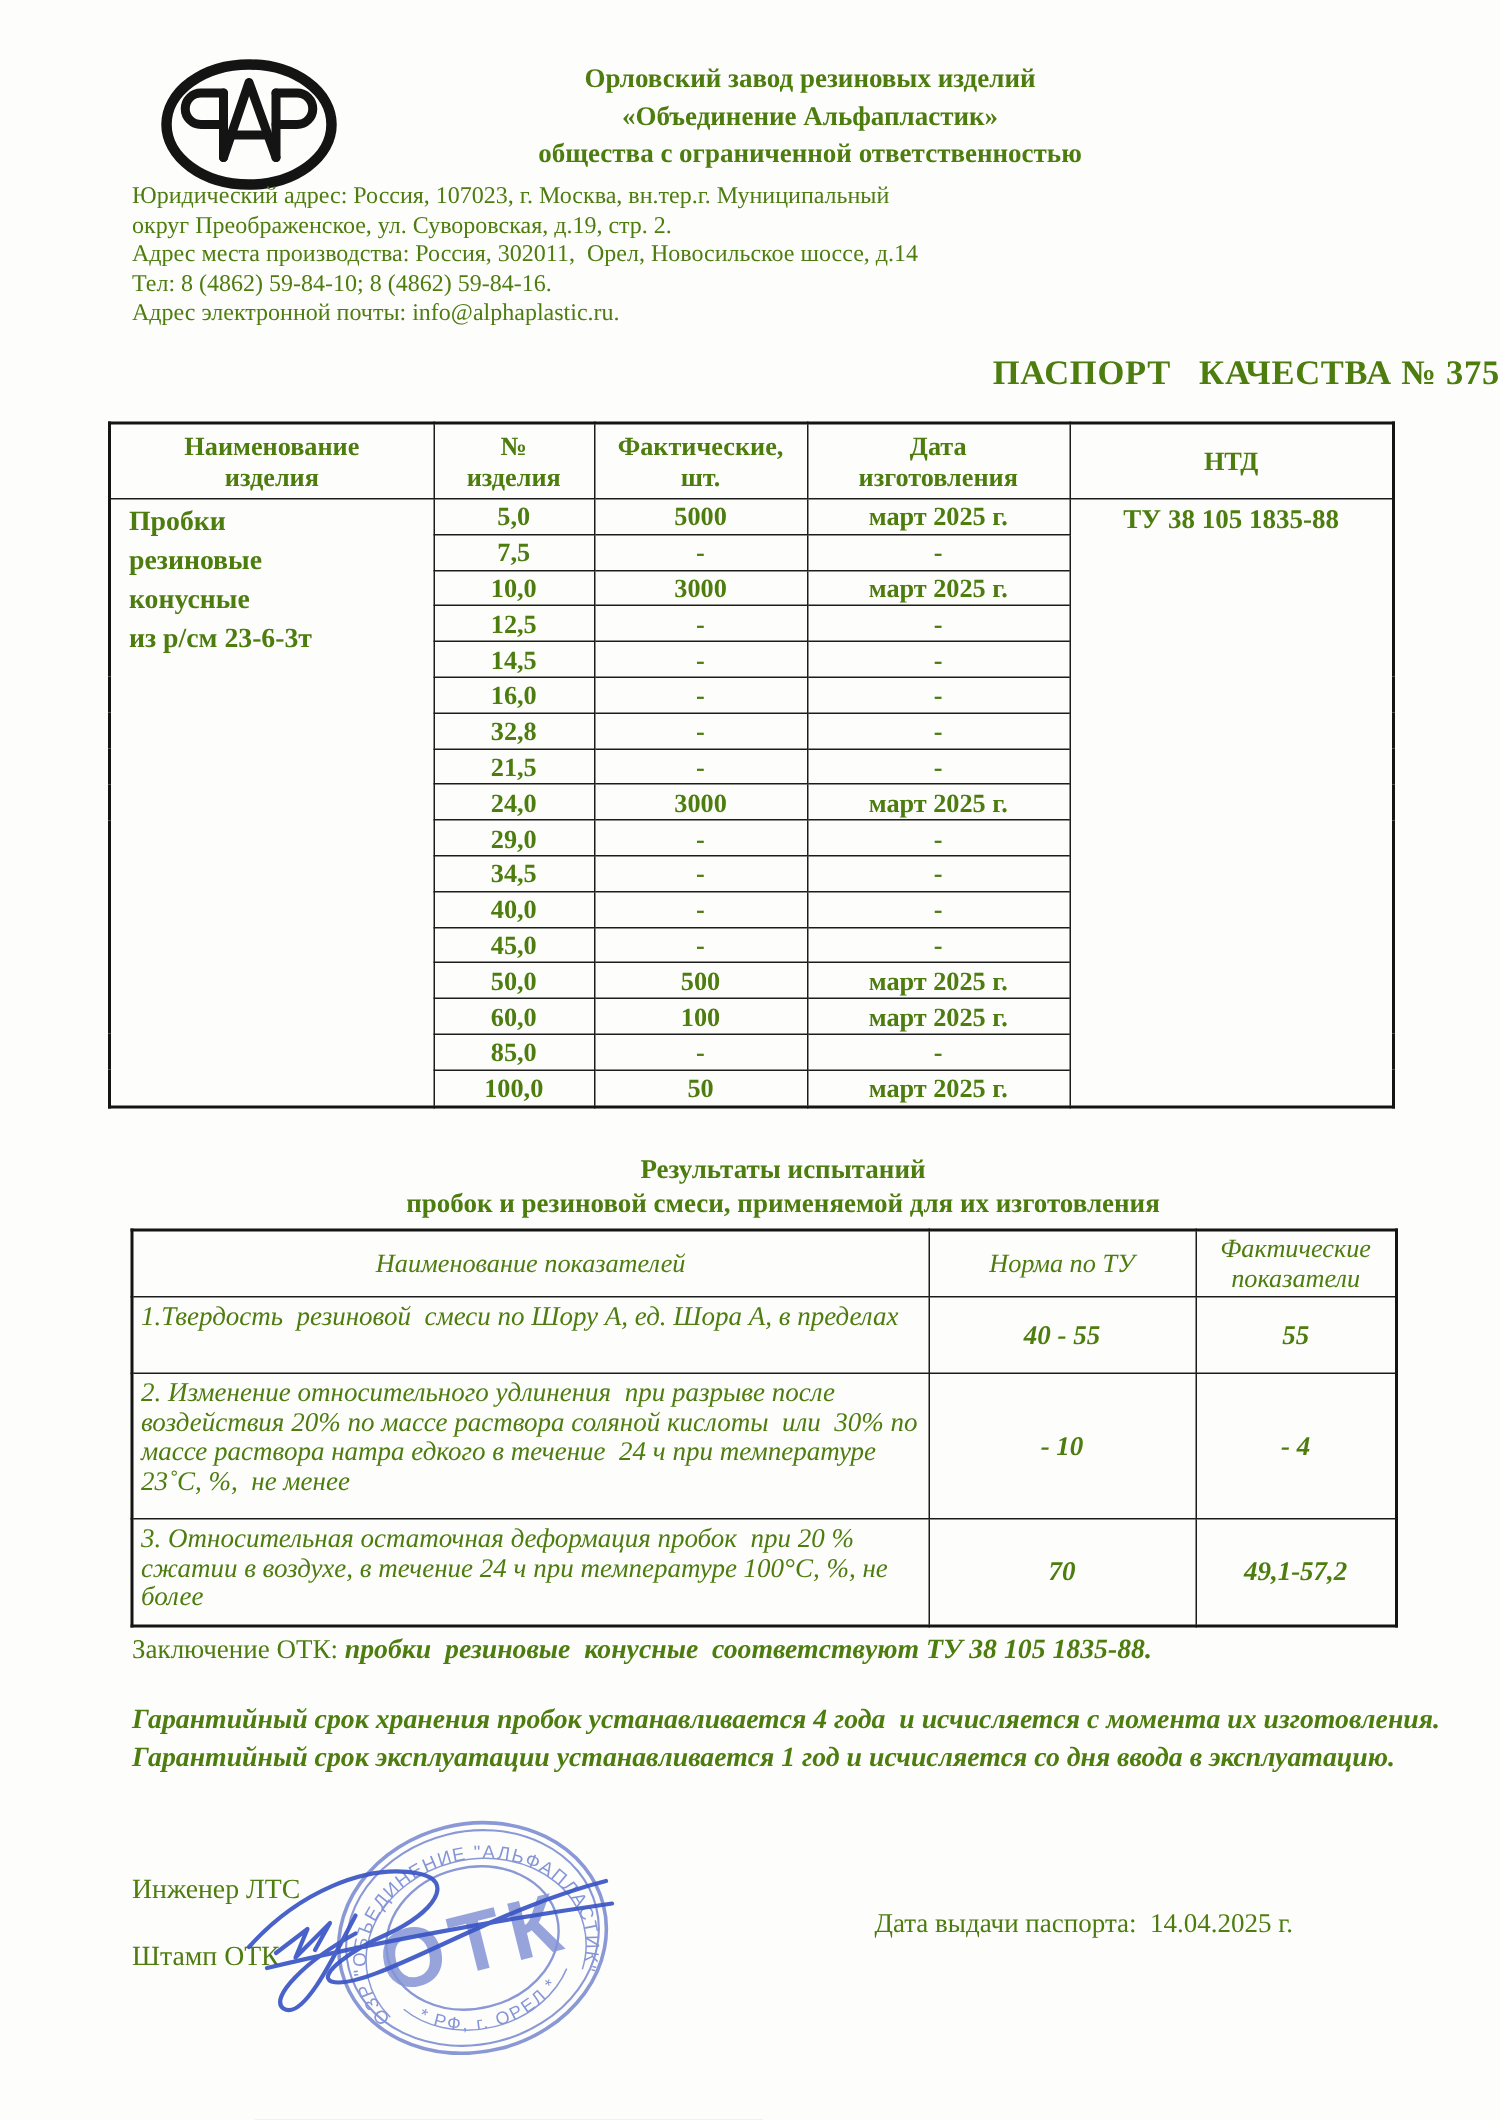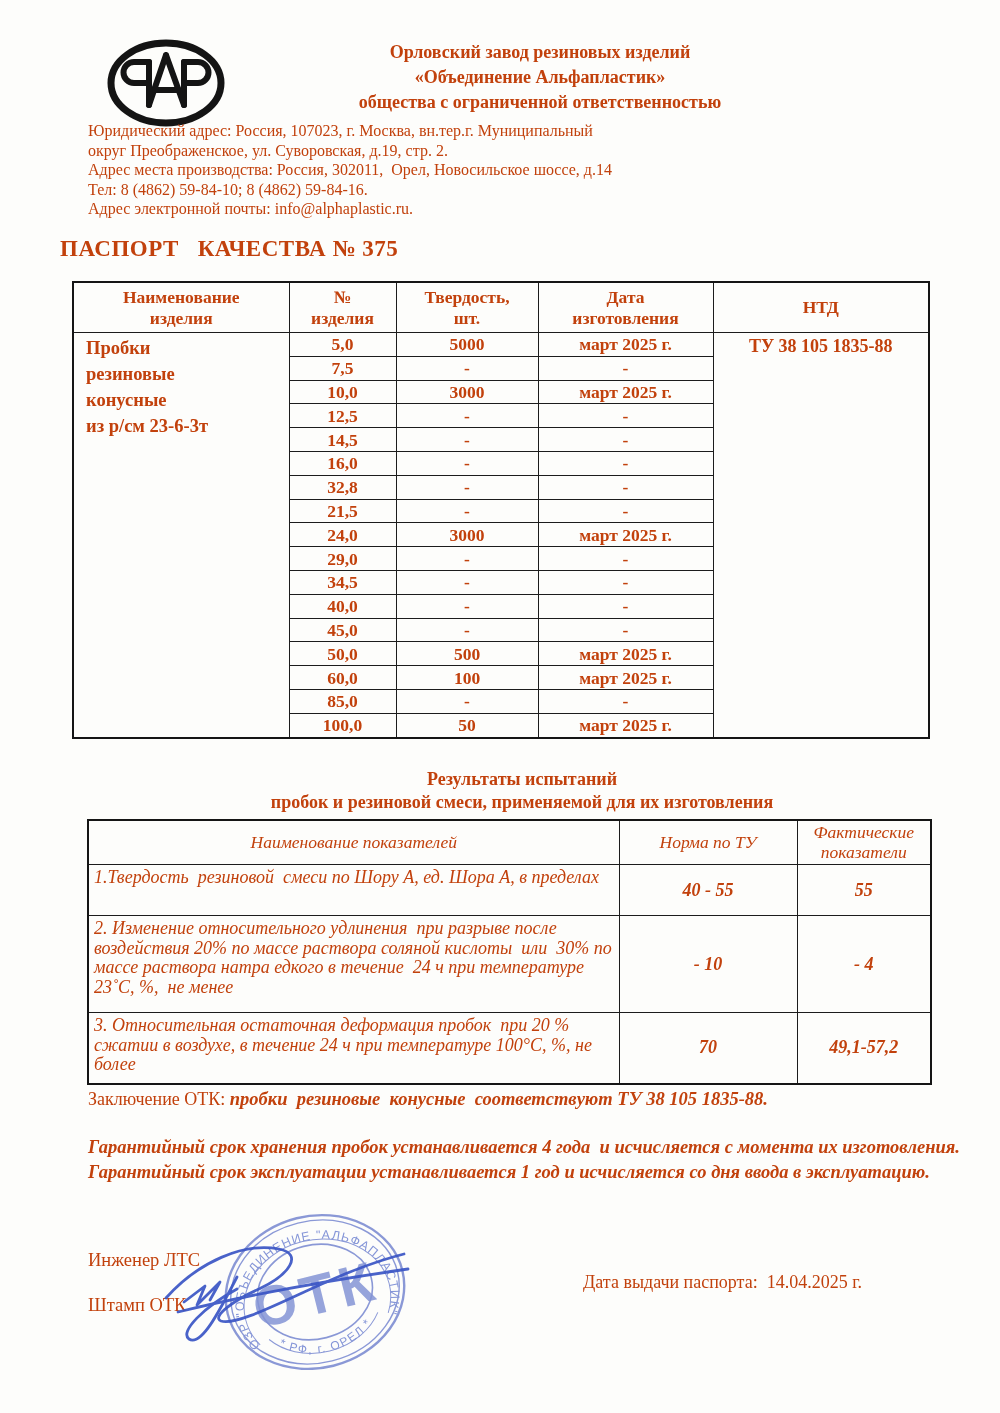--- a/index.html
+++ b/index.html
@@ -1,30 +1,30 @@
 <!DOCTYPE html>
 <html lang="ru"><head>
 <meta charset="utf-8">
 <style>
   html,body{margin:0;padding:0;background:#e8e8e8;}
   .page{
     position:relative; width:1000px; height:1413px; margin:0 auto;
-    background:#fdfdfb; color:#c2410c;
+    background:#fdfdfb; color:#4d7c0f;
     font-family:"Liberation Serif","DejaVu Serif",serif;
     overflow:hidden;
   }
   
   .logo{position:absolute; left:100px; top:33px; width:132px; height:102px;}
   .company-block{position:absolute; left:240px; top:40px; width:600px; text-align:center;}
   .company-line{font-weight:bold; font-size:18px; line-height:25px; white-space:pre;}
   .address-block{position:absolute; left:88px; top:121px; width:700px;}
   .address-line{font-size:16px; line-height:19.6px; white-space:pre;}
   
   .doc-title{
-    position:absolute; left:60px; top:236px; width:940px; text-align:left;
+    position:absolute; left:60px; top:236px; width:940px; text-align:right;
     font-weight:bold; font-size:23px; white-space:pre; letter-spacing:.5px;
   }
   
   .products-table{
     position:absolute; left:72px; top:281px; width:856px;
     border-collapse:collapse; table-layout:fixed;
     border:2.5px solid #151515;
   }
   .products-table th,.products-table td{
     border:1.5px solid #1c1c1c; padding:0; text-align:center;
@@ -111,21 +111,21 @@
         <col style="width:142px">
       <col style="width:175px">
         <col style="width:216px">
     </colgroup>
     <thead>
       <tr>
         <th>Наименование
 изделия</th>
         <th>№
 изделия</th>
-        <th>Твердость,
+        <th>Фактические,
 шт.</th>
         <th>Дата
 изготовления</th>
         <th>НТД</th>
       </tr>
     </thead>
     <tbody>
         <tr>
       <td class="cell-product-name" rowspan="17">Пробки
 резиновые

